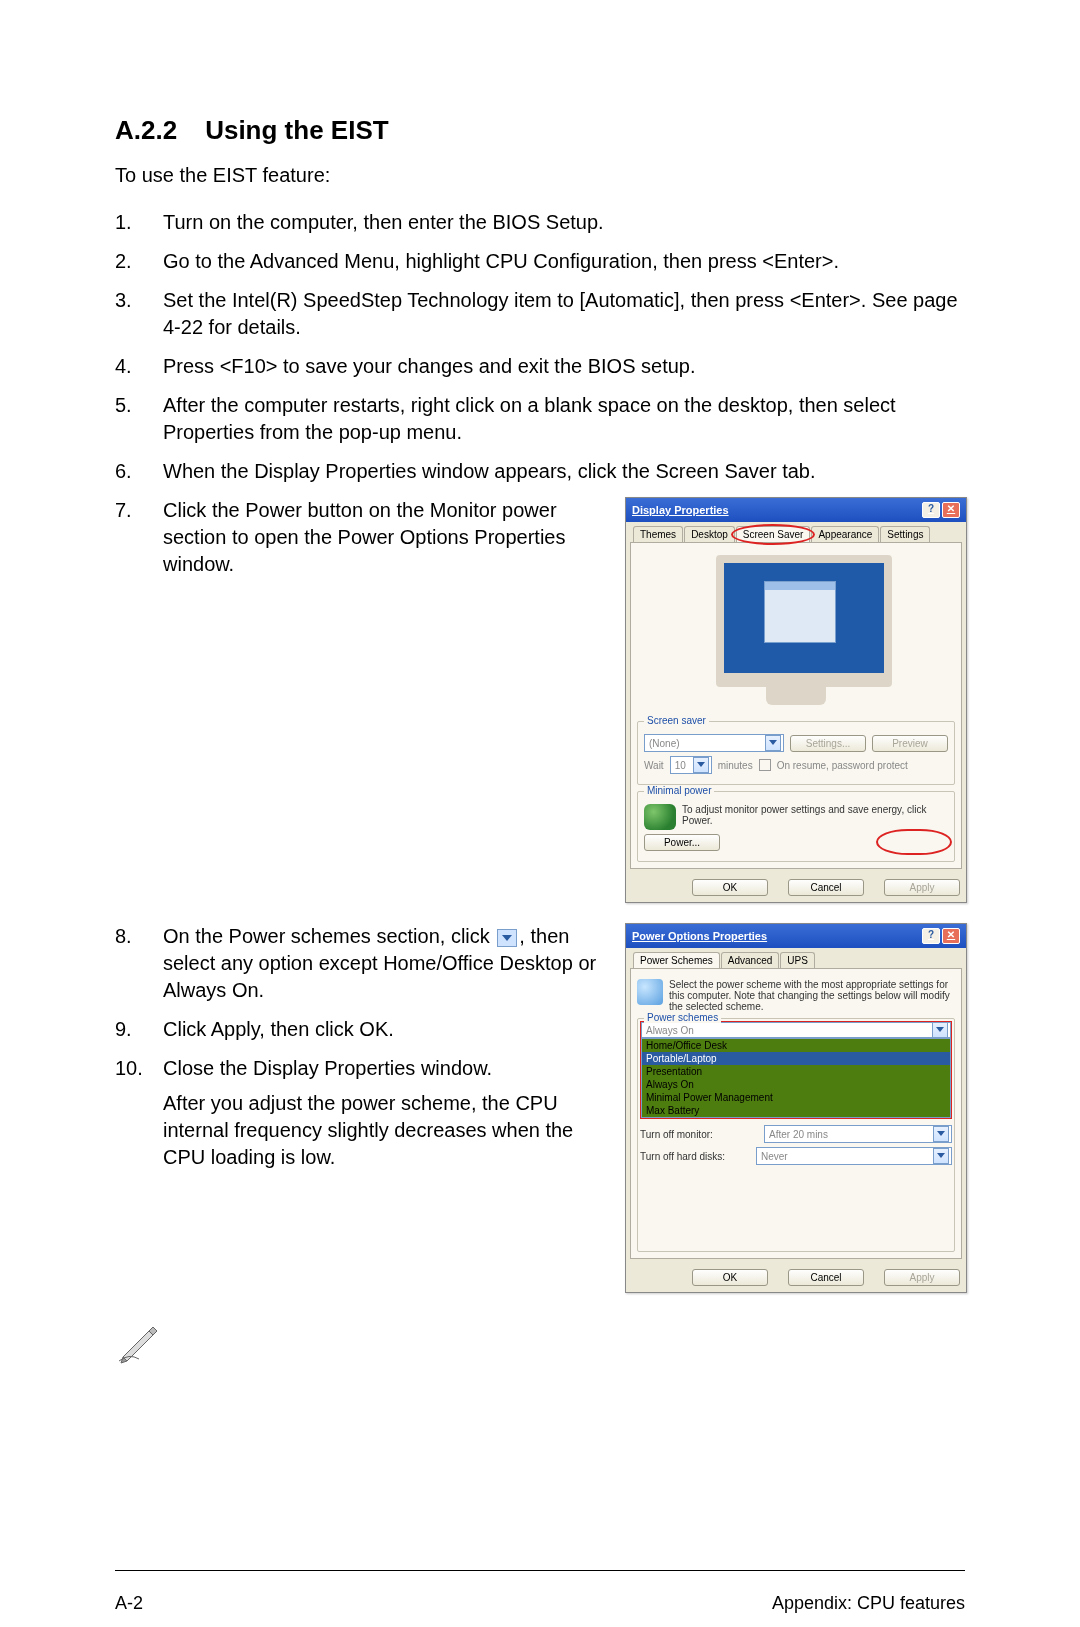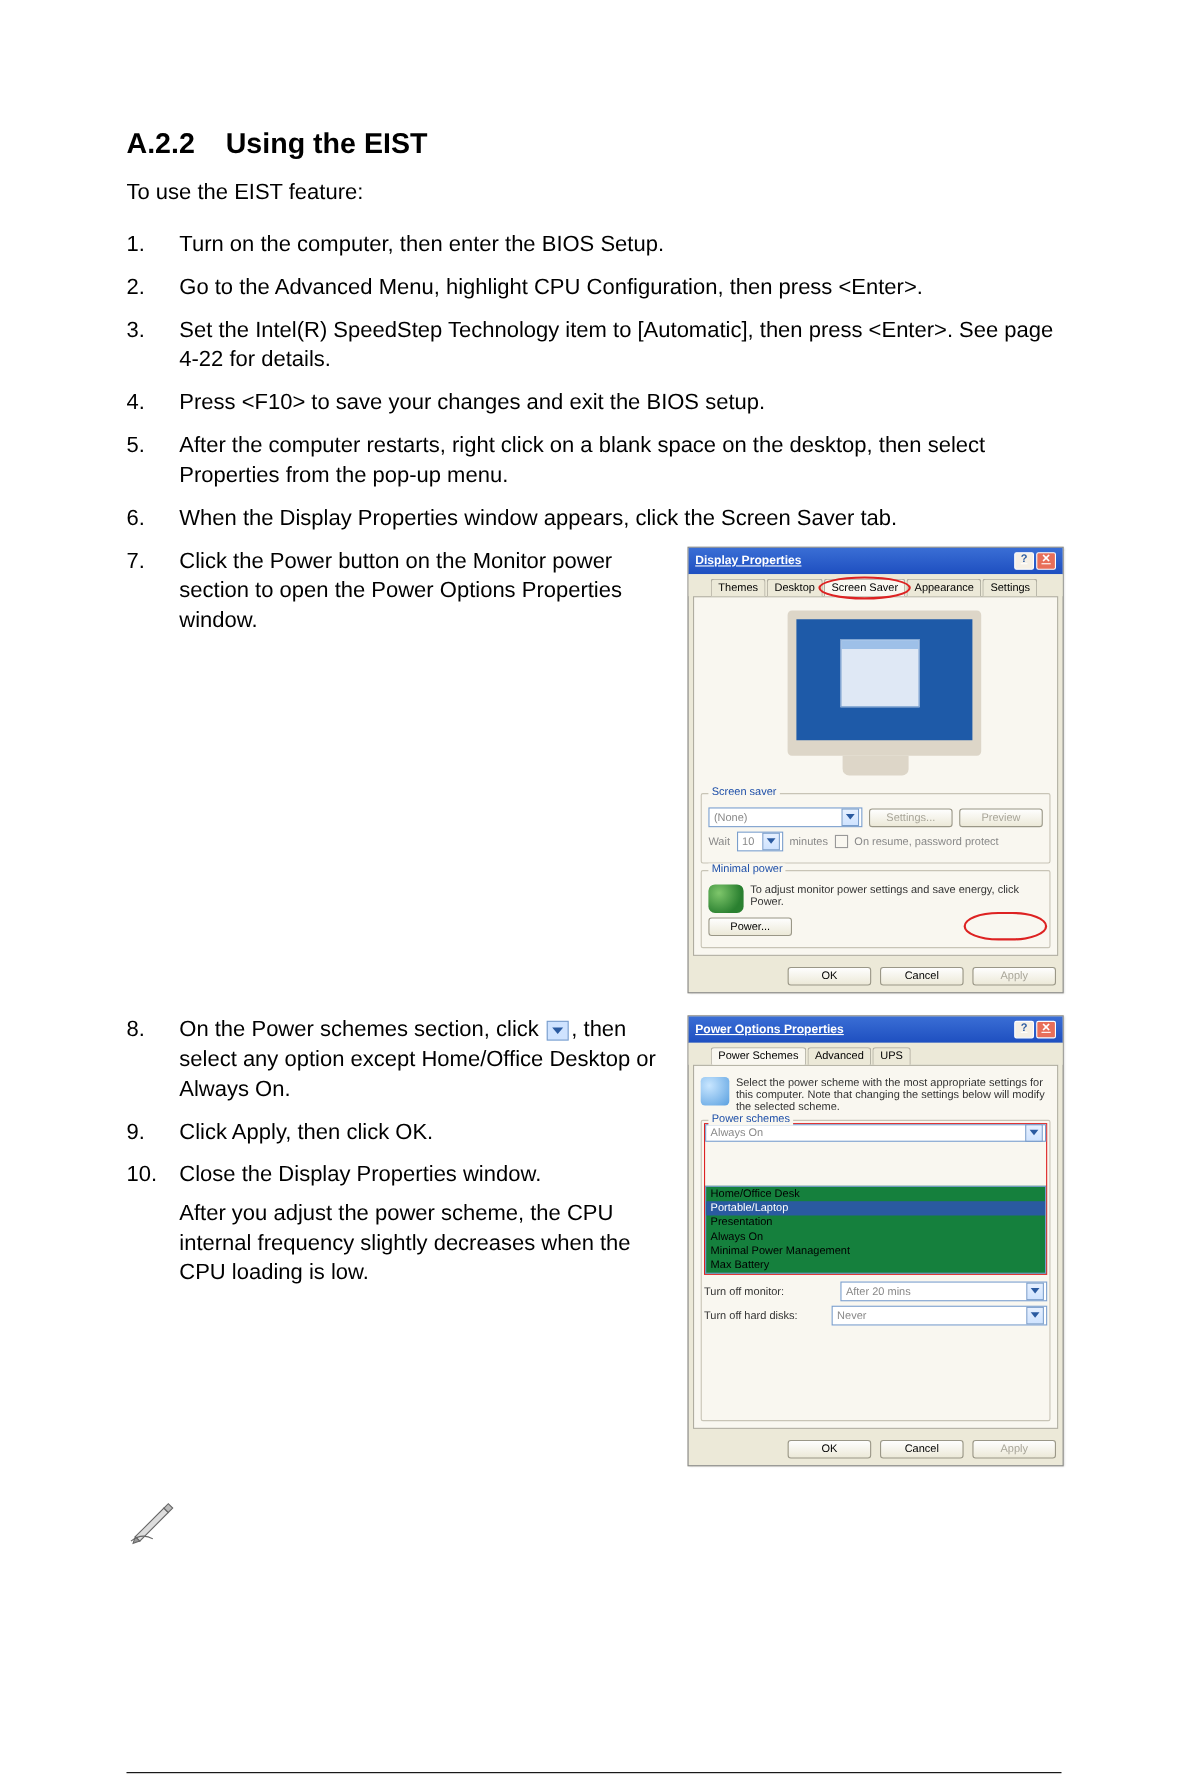--- a/index.html
+++ b/index.html
@@ -131,21 +131,21 @@
     border: 1px solid #fff;
     font-size: 10px;
     line-height: 12px;
     text-align: center;
     border-radius: 2px;
   }
   .dlg .titlebar .btnx.close { background:#e86f5a; color:#fff; }
   .dlg .tabs {
     display: flex;
     background: #ece9d8;
-    padding: 4px 4px 0 20px;
+    padding: 4px 4px 0 7px;
     gap: 0;
     font-size: 10px;
   }
   .dlg .tab {
     padding: 2px 6px;
     background: #ece9d8;
     border: 1px solid #b0ada0;
     border-bottom: none;
     border-radius: 3px 3px 0 0;
     margin-right: 1px;
@@ -232,38 +232,38 @@
     border-radius: 3px;
     padding: 2px 10px;
     font-size: 10px;
     color: #555;
     min-width: 54px;
     text-align: center;
   }
   .btn.disabled { color:#a8a598; }
   .red-oval { border:2px solid #d22; border-radius: 50% / 60%; position:absolute; pointer-events:none; }
   .dlg .bottom-btns {
-    display:flex; justify-content:flex-end; gap:8px; padding: 6px;
+    display:flex; justify-content:flex-end; gap:20px; padding: 6px;
   }
   .globe {
     width: 32px; height: 26px;
     background: radial-gradient(circle at 30% 30%, #7ec66b, #2a8030 70%);
     border-radius: 6px;
   }
   
   .p-icon {
     width: 26px; height: 26px;
     background: radial-gradient(circle at 30% 30%, #c8e6ff,#5aa0e0);
     border-radius: 4px;
     flex-shrink:0;
   }
   .p-desc { font-size:10px; color:#333; flex:1; }
   .red-box { border:1px solid #d22; padding:2px; }
   .listbox {
-    background:#15803d; border:1px solid #7a9ecc; font-size:10px;margin-top:40px;
+    background:#4d7c0f; border:1px solid #7a9ecc; font-size:10px;
   }
   .listbox .item { padding:1px 4px; }
   .listbox .item.sel { background:#2a5aa0; color:#fff; }
 </style>
 </head>
 <body>
 
 <div class="page">
 
   <h2>

